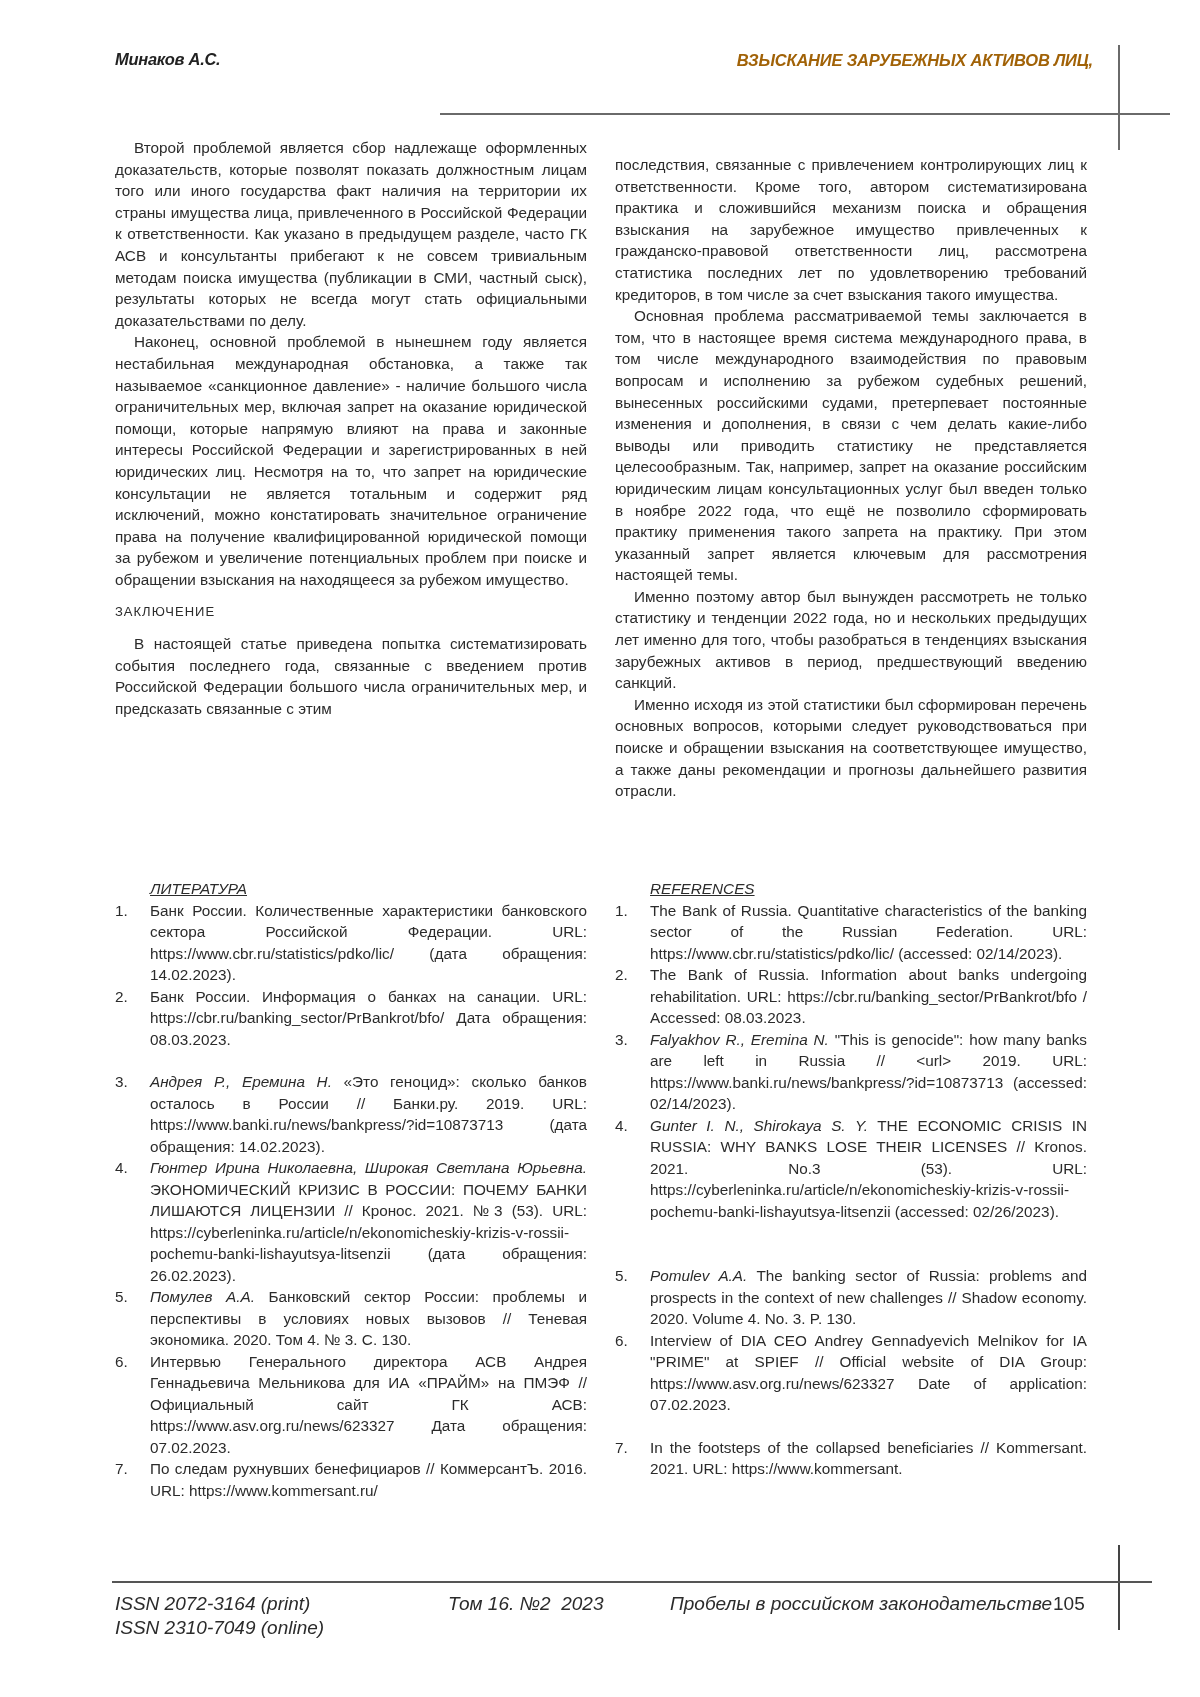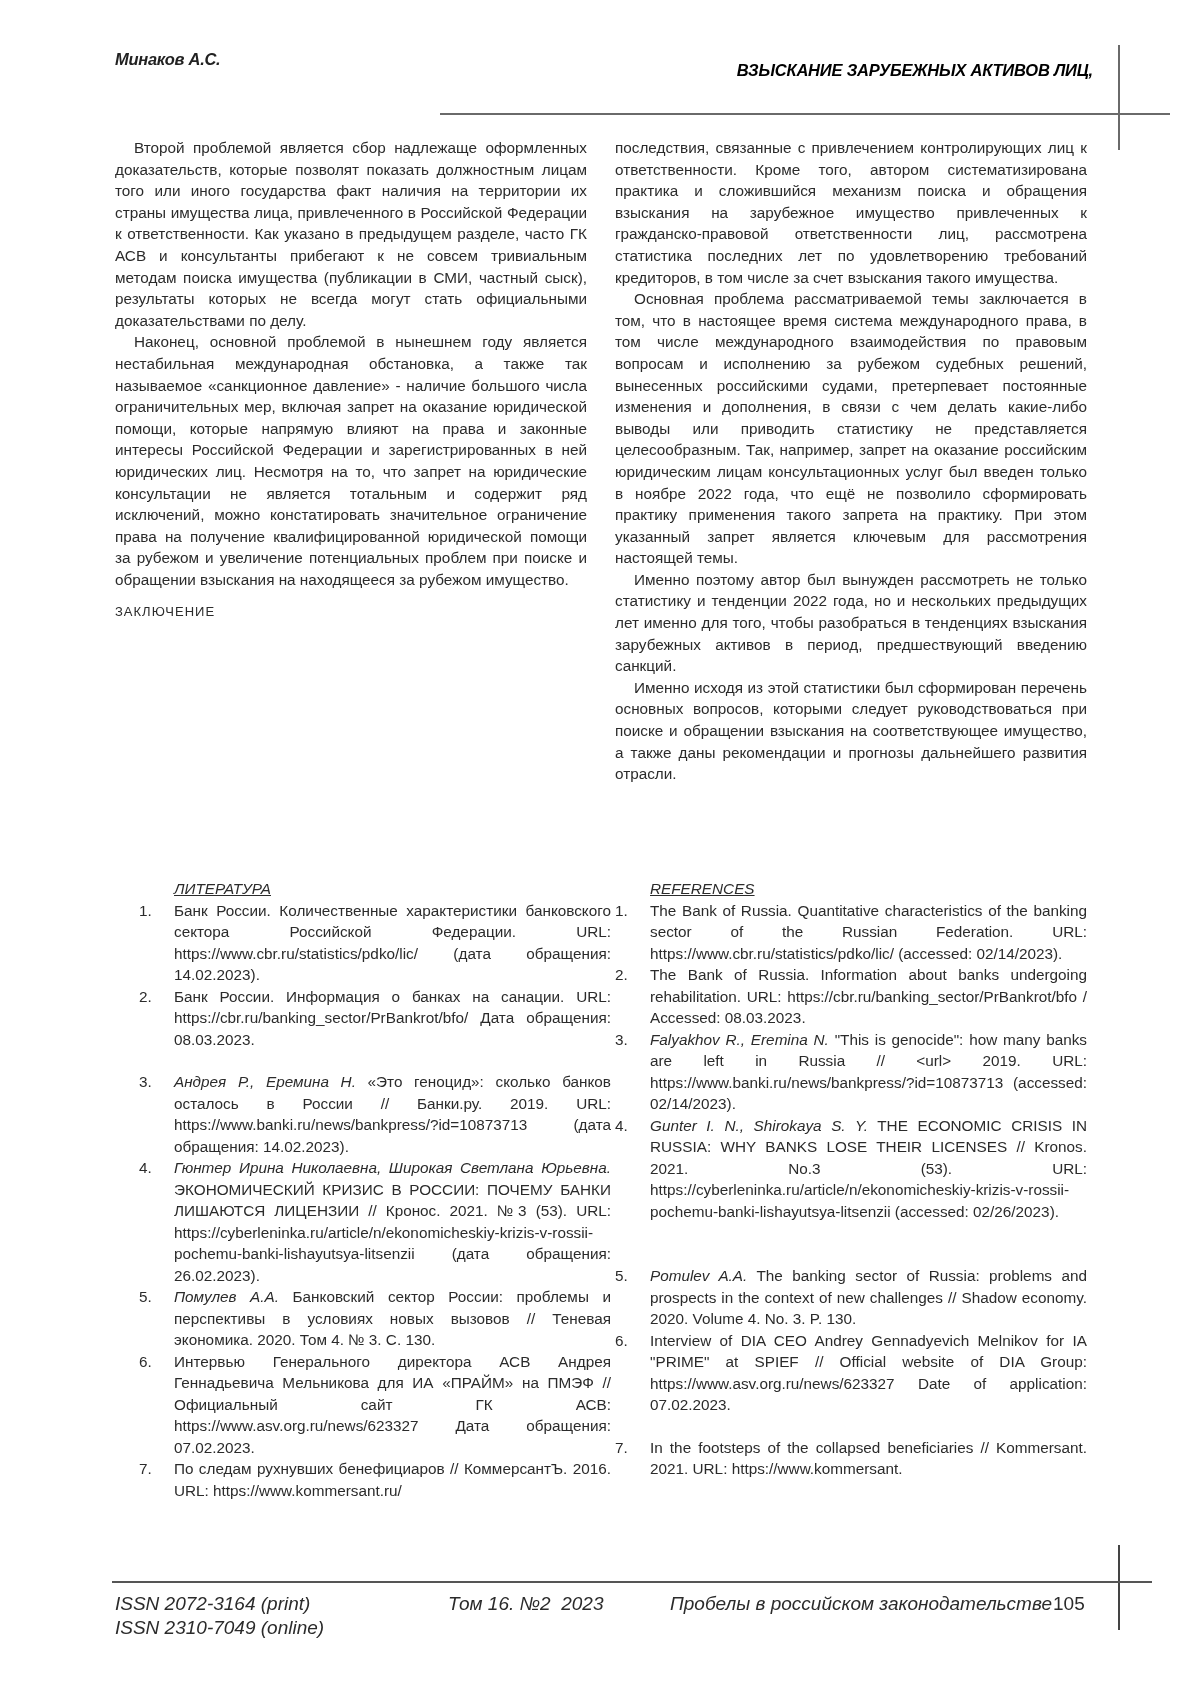--- a/index.html
+++ b/index.html
@@ -1,39 +1,39 @@
 <!DOCTYPE html>
 <html><head>
 <meta charset="utf-8">
 <style>
   html, body { margin: 0; padding: 0; background: #ffffff; }
   body { width: 1200px; height: 1697px; position: relative; overflow: hidden;
          font-family: "Liberation Sans", "DejaVu Sans", sans-serif; color: #2a2a2a; }
 
   .hdr-author { position: absolute; left: 115px; top: 50px; font-size: 16.5px;
                 font-style: italic; font-weight: bold; color: #222; letter-spacing: -0.3px; }
-  .hdr-title { position: absolute; right: 107px; top: 58px; text-align: right;
+  .hdr-title { position: absolute; right: 107px; top: 48px; text-align: right;
                font-size: 16.5px; font-style: italic; font-weight: bold; line-height: 24px;
-               color: #000000; letter-spacing: -0.2px; }
+               color: #a16207; letter-spacing: -0.2px; }
   .hdr-rule { position: absolute; left: 440px; top: 113px; width: 730px; height: 2px; background: #6a6a6a; }
   .crop-v { position: absolute; left: 1118px; top: 45px; width: 2px; height: 105px; background: #6a6a6a; }
   .crop-v2 { position: absolute; left: 1118px; top: 1545px; width: 2px; height: 85px; background: #444; }
 
   .col { position: absolute; width: 472px; font-size: 15.3px; line-height: 21.6px;
          text-align: justify; color: #2b2b2b; }
   .col p { margin: 0; }
   .col p.ind { text-indent: 19px; }
   .col-left { left: 115px; top: 137px; }
-  .col-right { left: 615px; top: 137px; }
+  .col-right { left: 615px; top: 154px; }
 
   .section-heading { font-size: 13px; letter-spacing: 1px; margin: 11px 0 10px 0 !important;
                      color: #2b2b2b; text-align: left; }
 
   .refs { position: absolute; width: 472px; font-size: 15.3px; line-height: 21.5px; color: #2b2b2b; }
-  .refs-left { left: 115px; top: 878px; margin-left: 24px; }
+  .refs-left { left: 115px; top: 878px; }
   .refs-right { left: 615px; top: 878px; }
   .refs-heading { margin-left: 35px; font-style: italic; text-decoration: underline; font-size: 15.3px; }
   .ref { display: flex; text-align: justify; }
   .ref .num { width: 35px; flex: 0 0 35px; }
   .ref .txt { flex: 1; }
   .ref .auth { font-style: italic; }
   .gap { height: 21px; }
   .gap2 { height: 43px; }
 
   .ftr-rule { position: absolute; left: 112px; top: 1581px; width: 1040px; height: 2px; background: #555; }
@@ -50,20 +50,21 @@
 <div class="hdr-title">
   <div>ВЗЫСКАНИЕ ЗАРУБЕЖНЫХ АКТИВОВ ЛИЦ,</div>
 </div>
 <div class="hdr-rule"></div>
 <div class="crop-v"></div>
 
 <div class="col col-left">
   <p class="ind">Второй проблемой является сбор надлежаще оформленных доказательств, которые позволят показать должностным лицам того или иного государства факт наличия на территории их страны имущества лица, привлеченного в Российской Федерации к ответственности. Как указано в предыдущем разделе, часто ГК АСВ и консультанты прибегают к не совсем тривиальным методам поиска имущества (публикации в СМИ, частный сыск), результаты которых не всегда могут стать официальными доказательствами по делу.</p>
   <p class="ind">Наконец, основной проблемой в нынешнем году является нестабильная международная обстановка, а также так называемое «санкционное давление» - наличие большого числа ограничительных мер, включая запрет на оказание юридической помощи, которые напрямую влияют на права и законные интересы Российской Федерации и зарегистрированных в ней юридических лиц. Несмотря на то, что запрет на юридические консультации не является тотальным и содержит ряд исключений, можно констатировать значительное ограничение права на получение квалифицированной юридической помощи за рубежом и увеличение потенциальных проблем при поиске и обращении взыскания на находящееся за рубежом имущество.</p>
   <p class="section-heading">ЗАКЛЮЧЕНИЕ</p>
+  <p class="ind">В настоящей статье приведена попытка систематизировать события последнего года, связанные с введением против Российской Федерации большого числа ограничительных мер, и предсказать связанные с этим</p>
 </div>
 
 <div class="col col-right">
   <p>последствия, связанные с привлечением контролирующих лиц к ответственности. Кроме того, автором систематизирована практика и сложившийся механизм поиска и обращения взыскания на зарубежное имущество привлеченных к гражданско-правовой ответственности лиц, рассмотрена статистика последних лет по удовлетворению требований кредиторов, в том числе за счет взыскания такого имущества.</p>
   <p class="ind">Основная проблема рассматриваемой темы заключается в том, что в настоящее время система международного права, в том числе международного взаимодействия по правовым вопросам и исполнению за рубежом судебных решений, вынесенных российскими судами, претерпевает постоянные изменения и дополнения, в связи с чем делать какие-либо выводы или приводить статистику не представляется целесообразным. Так, например, запрет на оказание российским юридическим лицам консультационных услуг был введен только в ноябре 2022 года, что ещё не позволило сформировать практику применения такого запрета на практику. При этом указанный запрет является ключевым для рассмотрения настоящей темы.</p>
   <p class="ind">Именно поэтому автор был вынужден рассмотреть не только статистику и тенденции 2022 года, но и нескольких предыдущих лет именно для того, чтобы разобраться в тенденциях взыскания зарубежных активов в период, предшествующий введению санкций.</p>
   <p class="ind">Именно исходя из этой статистики был сформирован перечень основных вопросов, которыми следует руководствоваться при поиске и обращении взыскания на соответствующее имущество, а также даны рекомендации и прогнозы дальнейшего развития отрасли.</p>
 </div>
 
 <div class="refs refs-left">

